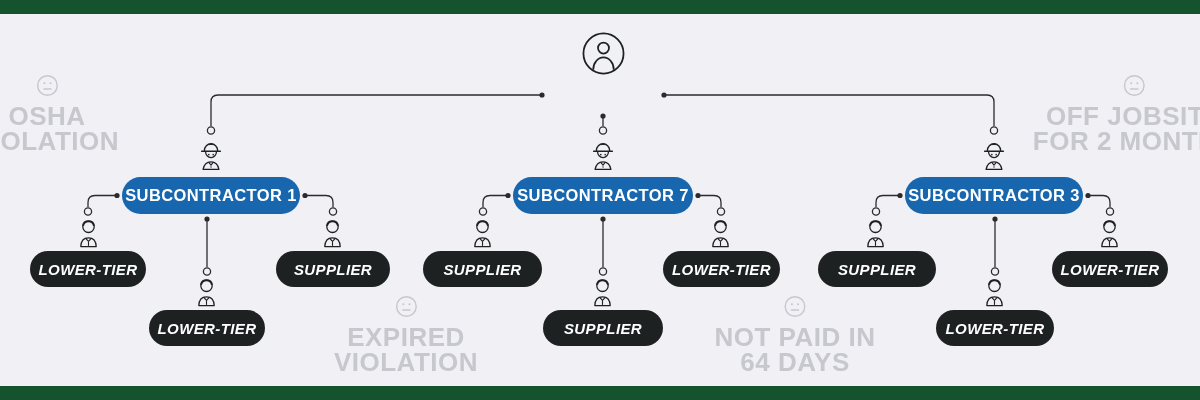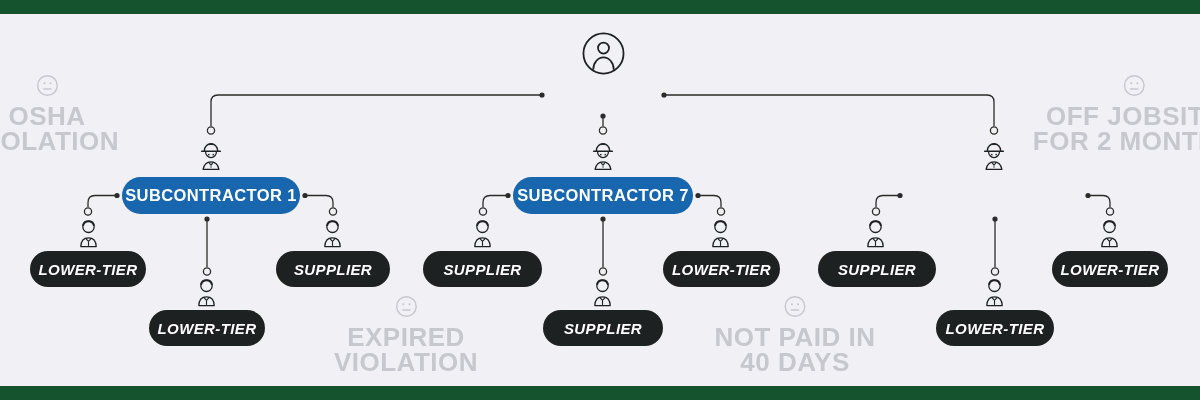--- a/index.html
+++ b/index.html
@@ -70,21 +70,21 @@
         <use href="#i-face"></use>
       </svg>
     <div>EXPIRED</div>
     <div>VIOLATION</div>
   </div>
   <div class="wm" style="left:795px;top:295px">
     <svg width="23" height="23">
         <use href="#i-face"></use>
       </svg>
     <div>NOT PAID IN</div>
-    <div>40 DAYS</div>
+    <div>64 DAYS</div>
   </div>
   <div class="wm" style="left:1134px;top:74px">
     <svg width="23" height="23">
         <use href="#i-face"></use>
       </svg>
     <div>OFF JOBSITE</div>
     <div>FOR 2 MONTHS</div>
   </div>
 
   <svg class="layer" viewBox="0 0 1200 400" fill="none" stroke="#2B2B2B" stroke-width="1.3">
@@ -168,20 +168,21 @@
   <svg class="icon" width="33" height="33" style="left:1093px;top:216px">
       <use href="#i-person"></use>
     </svg>
   <svg class="icon" width="33" height="33" style="left:978px;top:275px">
       <use href="#i-person"></use>
     </svg>
 
 
   <div class="pill sub" style="left:122px;top:177px;width:178px;height:37px">SUBCONTRACTOR 1</div>
   <div class="pill sub" style="left:513px;top:177px;width:180px;height:37px">SUBCONTRACTOR 7</div>
+  <div class="pill sub" style="left:905px;top:177px;width:178px;height:37px">SUBCONTRACTOR 3</div>
 
   <div class="pill tier" style="left:30px;top:251px;width:116px;height:36px">LOWER-TIER</div>
   <div class="pill tier" style="left:149px;top:310px;width:116px;height:36px">LOWER-TIER</div>
   <div class="pill tier" style="left:276px;top:251px;width:114px;height:36px">SUPPLIER</div>
 
   <div class="pill tier" style="left:423px;top:251px;width:119px;height:36px">SUPPLIER</div>
   <div class="pill tier" style="left:543px;top:310px;width:120px;height:36px">SUPPLIER</div>
   <div class="pill tier" style="left:663px;top:251px;width:117px;height:36px">LOWER-TIER</div>
 
   <div class="pill tier" style="left:818px;top:251px;width:118px;height:36px">SUPPLIER</div>

